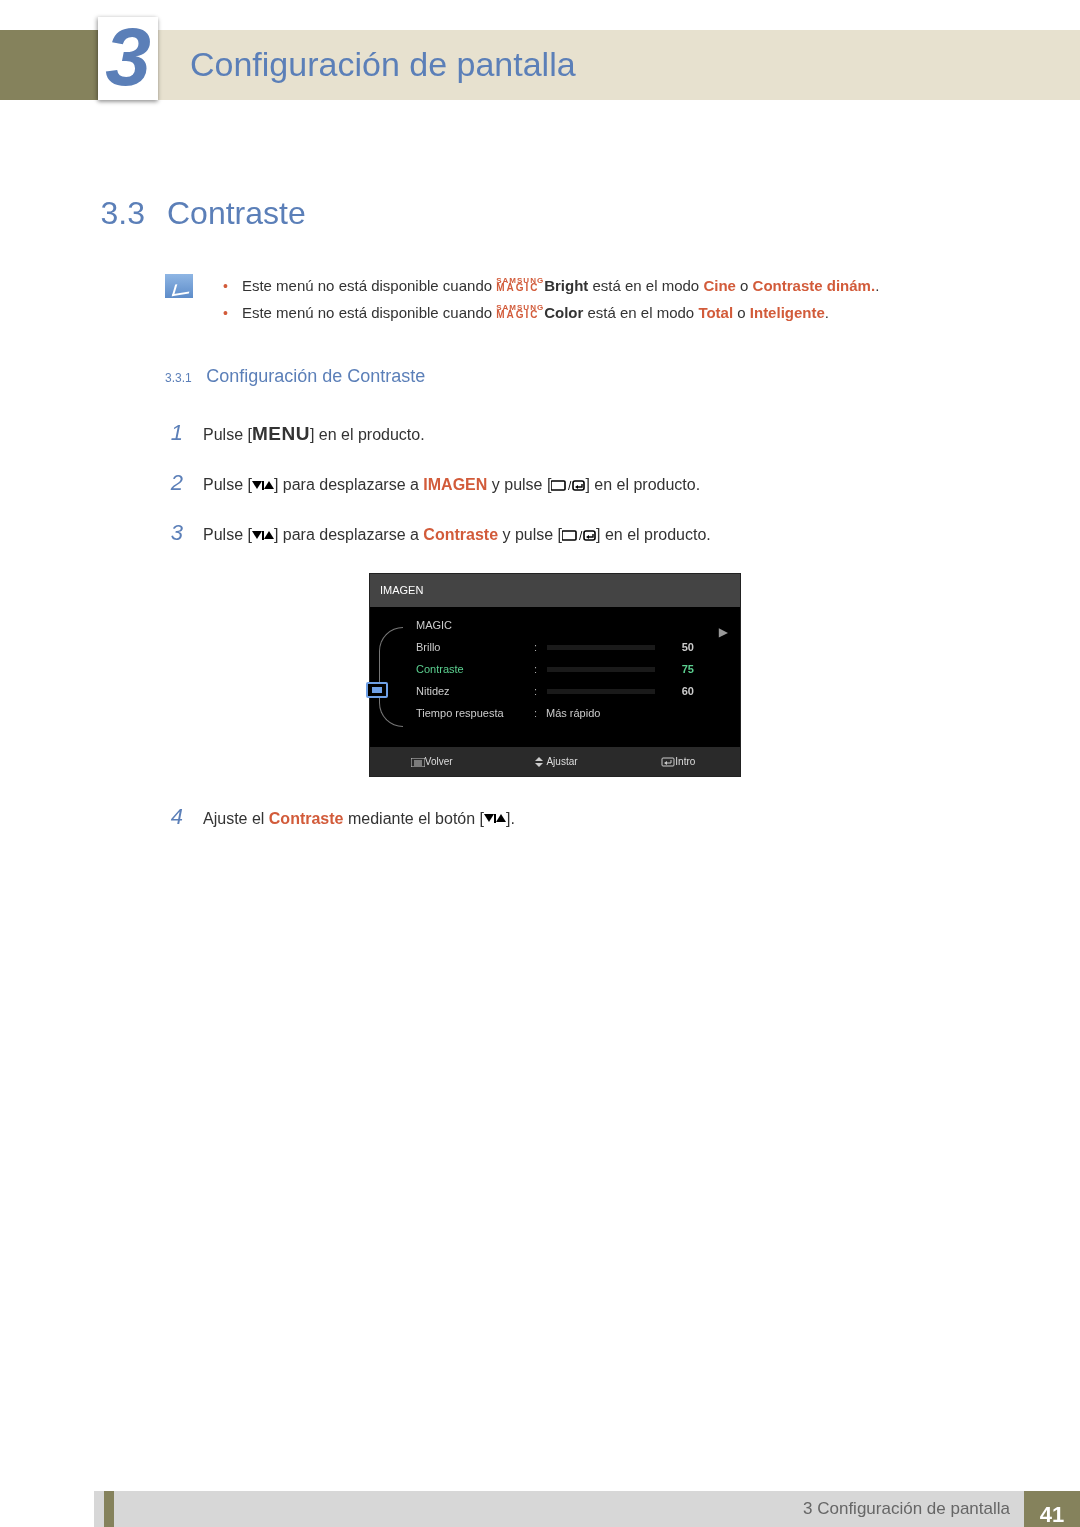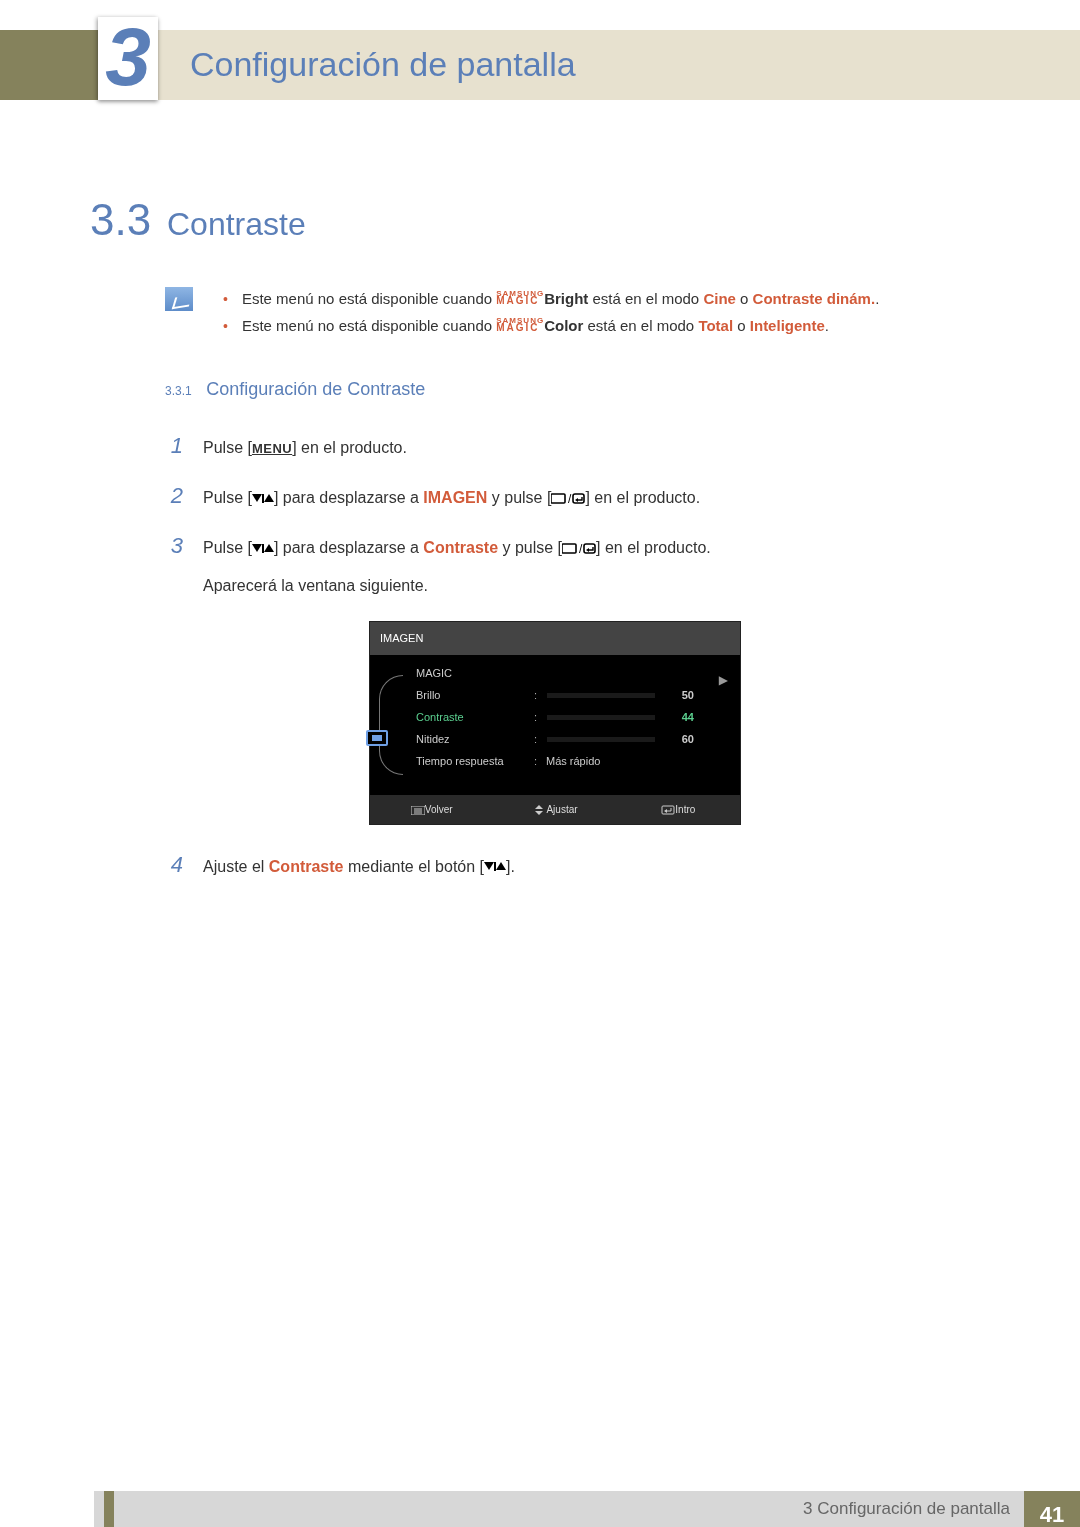--- a/index.html
+++ b/index.html
@@ -6,42 +6,42 @@
   html, body { width: 1080px; height: 1527px; font-family: Arial, Helvetica, sans-serif; background: #fff; color: #333; }
   .page { width: 1080px; height: 1527px; position: relative; }
   .header-band { position: absolute; top: 0; left: 0; width: 1080px; height: 96px; }
   .band-olive-dark { position: absolute; left: 0; top: 30px; width: 98px; height: 70px; background: #85825c; }
   .band-olive-light { position: absolute; left: 158px; top: 30px; width: 922px; height: 70px; background: #e7e1cf; }
   .chapter-box { position: absolute; left: 98px; top: 17px; width: 60px; height: 83px; background: #fff; box-shadow: 0 2px 4px rgba(0,0,0,0.35), -2px 0 4px rgba(0,0,0,0.15); display: flex; align-items: center; justify-content: center; }
   .chapter-num { font-size: 82px; font-style: italic; font-weight: bold; color: #5b7fb8; line-height: 1; transform: translateY(-2px); }
   .chapter-title { position: absolute; left: 190px; top: 45px; font-size: 34px; color: #5b7fb8; font-weight: normal; }
   .content { position: absolute; left: 90px; top: 195px; width: 900px; }
   .section-row { display: flex; align-items: baseline; gap: 20px; margin-bottom: 40px; column-gap: 22px;}
-  .section-num { font-size: 44px; color: #5b7fb8; width: 55px; text-align: right; }
+  .section-num { font-size: 32px; color: #5b7fb8; width: 55px; text-align: right; }
   .section-title { font-size: 32px; color: #5b7fb8; }
   .body-text { margin-left: 75px; font-size: 16px; line-height: 1.5; color: #333; margin-bottom: 22px; }
   .note-block { margin-left: 75px; margin-top: 30px; margin-bottom: 40px; display: flex; gap: 30px; align-items: flex-start; }
   .note-icon { width: 28px; height: 24px; background: linear-gradient(#8fb6e4, #5d8cc9); position: relative; flex-shrink: 0; margin-top: 2px;}
   .note-icon::after { content: ""; position: absolute; right: 3px; bottom: 3px; width: 14px; height: 10px; border-bottom: 2px solid #fff; border-left: 2px solid #fff; transform: skewX(-25deg) rotate(-10deg); }
   .note-list { font-size: 15px; line-height: 1.8; color: #333; }
   .note-list .bullet { display: flex; gap: 14px; align-items: baseline; }
   .dot { color: #d25b3a; font-size: 14px; line-height: 1.8;}
   .hl { color: #d25b3a; font-weight: bold; }
   .magic { display: inline-block; vertical-align: baseline; line-height: 0.8; }
   .magic .small { display: block; font-size: 8px; letter-spacing: 1px; color: #d25b3a; font-weight: bold; }
   .magic .big { display: block; font-size: 10px; letter-spacing: 2px; color: #d25b3a; font-weight: bold; }
   .subsection-row { margin-left: 75px; margin-top: 20px; margin-bottom: 25px; }
   .subsection-num { font-size: 12px; color: #5b7fb8; font-weight: normal; margin-right: 10px; }
   .subsection-title { font-size: 18px; color: #5b7fb8; font-weight: normal; }
   .steps { margin-left: 75px; font-size: 16px; line-height: 1.9; }
   .step-row { display: flex; gap: 20px; align-items: baseline; margin-bottom: 8px; }
   .step-num { font-size: 22px; font-style: italic; color: #5b7fb8; width: 18px; text-align: right; flex-shrink: 0; }
   .step-body { flex: 1; }
   .step-body .sub { margin-top: 8px; }
-  .menu-glyph { font-family: Arial; font-size: 13px; letter-spacing: 0.5px; text-decoration: underline; }
+  .menu-glyph { font-family: Arial; font-size: 19px; letter-spacing: 0.5px; }
   .osd-wrap { margin-left: 205px; margin-top: 20px; margin-bottom: 20px; }
   .osd { width: 370px; background: #000; color: #ccc; font-size: 11px; box-shadow: 0 0 0 1px #222; }
   .osd-header { background: #444; color: #fff; padding: 6px 10px; font-size: 11px; }
   .osd-body { display: flex; padding: 8px 6px 20px 6px; gap: 6px; min-height: 140px; }
   .osd-left { width: 30px; display: flex; flex-direction: column; align-items: center; gap: 4px; margin-top: 12px;}
   .tab-curve { width: 24px; height: 100px; border: 1px solid #777; border-right: none; border-radius: 30px 0 0 30px; position: relative; }
   .tab-box { width: 22px; height: 16px; border: 2px solid #6fa0e6; border-radius: 2px; position: absolute; left: -14px; top: 54px; background: #000; display: flex; align-items: center; justify-content: center;}
   .tab-box-inner { width: 10px; height: 6px; background: #6fa0e6; }
   .osd-main { flex: 1; position: relative; }
   .osd-row { display: flex; align-items: center; height: 22px; gap: 8px; padding-left: 4px;}
@@ -152,21 +152,20 @@
               </svg>
             </span><span>] para desplazarse a </span><span class="hl">Contraste</span><span> y pulse [</span><span class="icon-inline">
               <svg width="34" height="12">
                 <rect x="0" y="1" width="14" height="9" rx="1" fill="none" stroke="#000" stroke-width="1.6"></rect>
                 <text x="17" y="10" font-size="12" fill="#000">/</text>
                 <rect x="22" y="1" width="11" height="9" rx="2" fill="none" stroke="#000" stroke-width="1.6"></rect>
                 <path d="M31 4 L31 7 L26 7" fill="none" stroke="#000" stroke-width="1.4"></path>
                 <polygon points="27,5 27,9 24,7" fill="#000"></polygon>
               </svg>
             </span><span>] en el producto.</span>
-          <div class="sub">Aparecerá la ventana siguiente.</div>
         </span>
       </div>
 
       <div class="osd-wrap">
         <div class="osd">
           <div class="osd-header">IMAGEN</div>
           <div class="osd-body">
             <div class="osd-left">
               <div class="tab-curve">
                 <div class="tab-box">
@@ -182,21 +181,21 @@
               <div class="osd-row">
                 <span class="osd-label">Brillo</span>
                 <span class="osd-colon">:</span>
                 <span class="osd-bar"><span class="osd-bar-fill" style="width:50%"></span></span>
                 <span class="osd-val">50</span>
               </div>
               <div class="osd-row">
                 <span class="osd-label active">Contraste</span>
                 <span class="osd-colon">:</span>
                 <span class="osd-bar"><span class="osd-bar-fill active" style="width:75%"></span></span>
-                <span class="osd-val active">44</span>
+                <span class="osd-val active">75</span>
               </div>
               <div class="osd-row">
                 <span class="osd-label">Nitidez</span>
                 <span class="osd-colon">:</span>
                 <span class="osd-bar"><span class="osd-bar-fill" style="width:60%"></span></span>
                 <span class="osd-val">60</span>
               </div>
               <div class="osd-row">
                 <span class="osd-label">Tiempo respuesta</span>
                 <span class="osd-colon">:</span>

